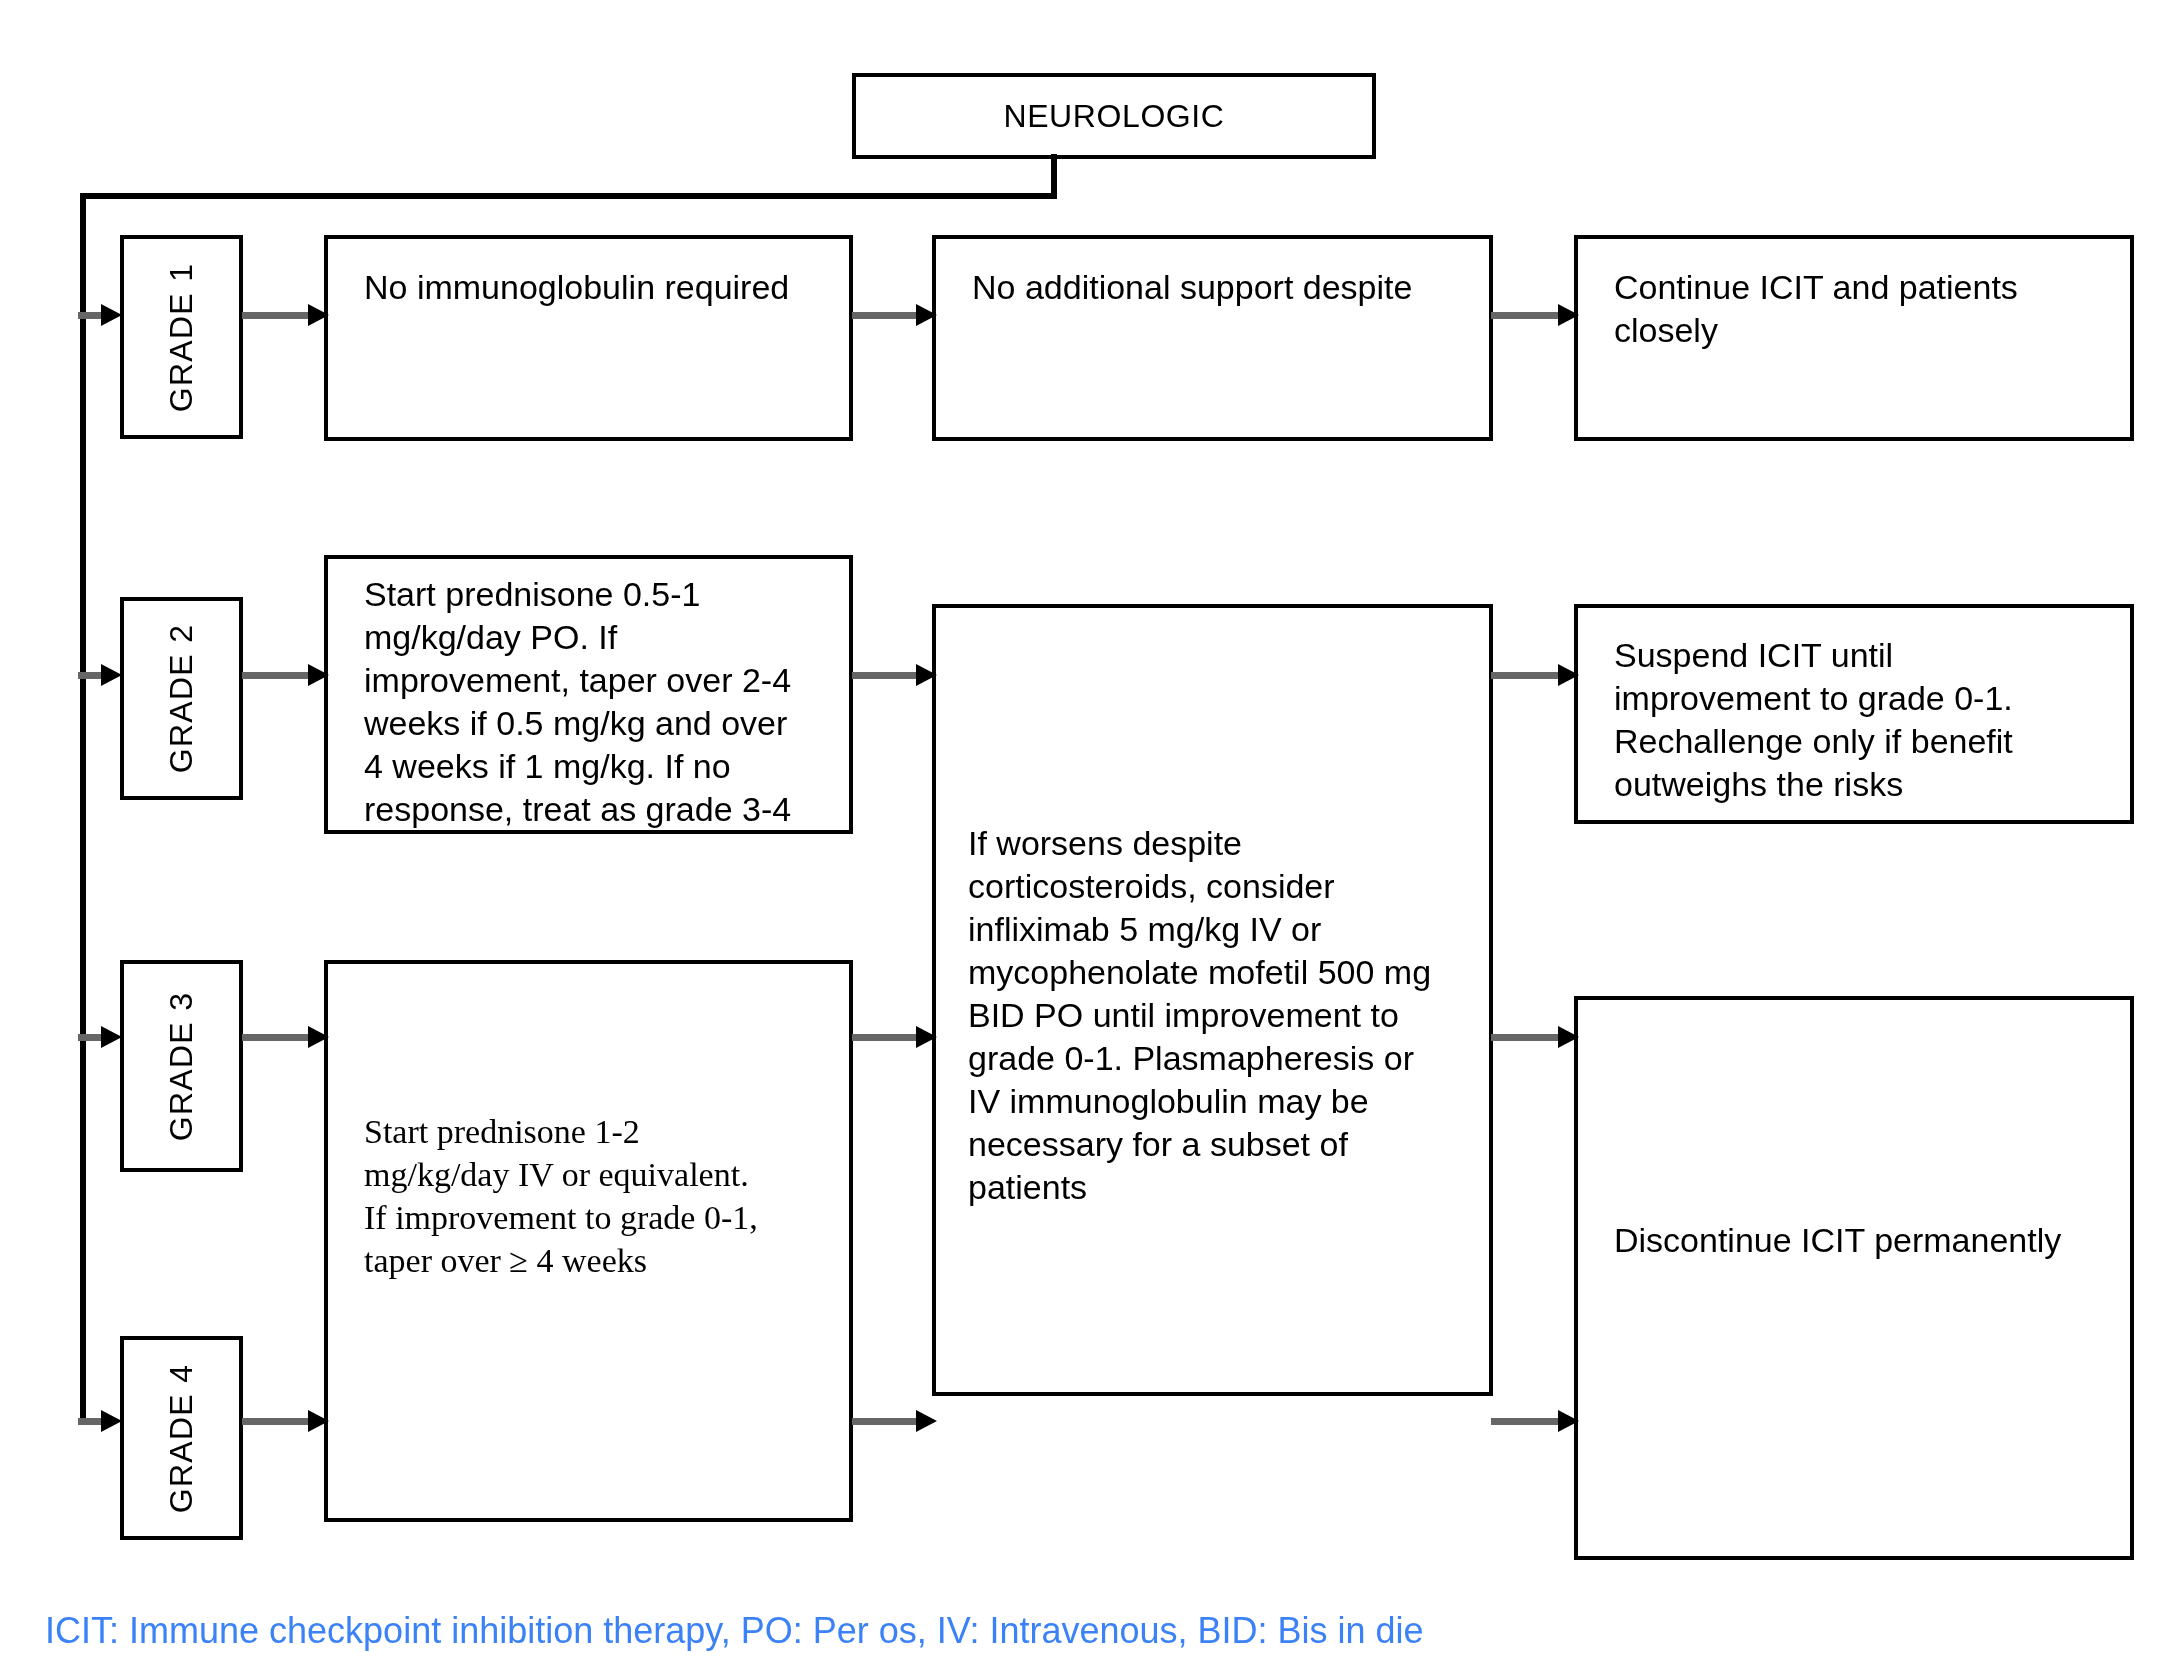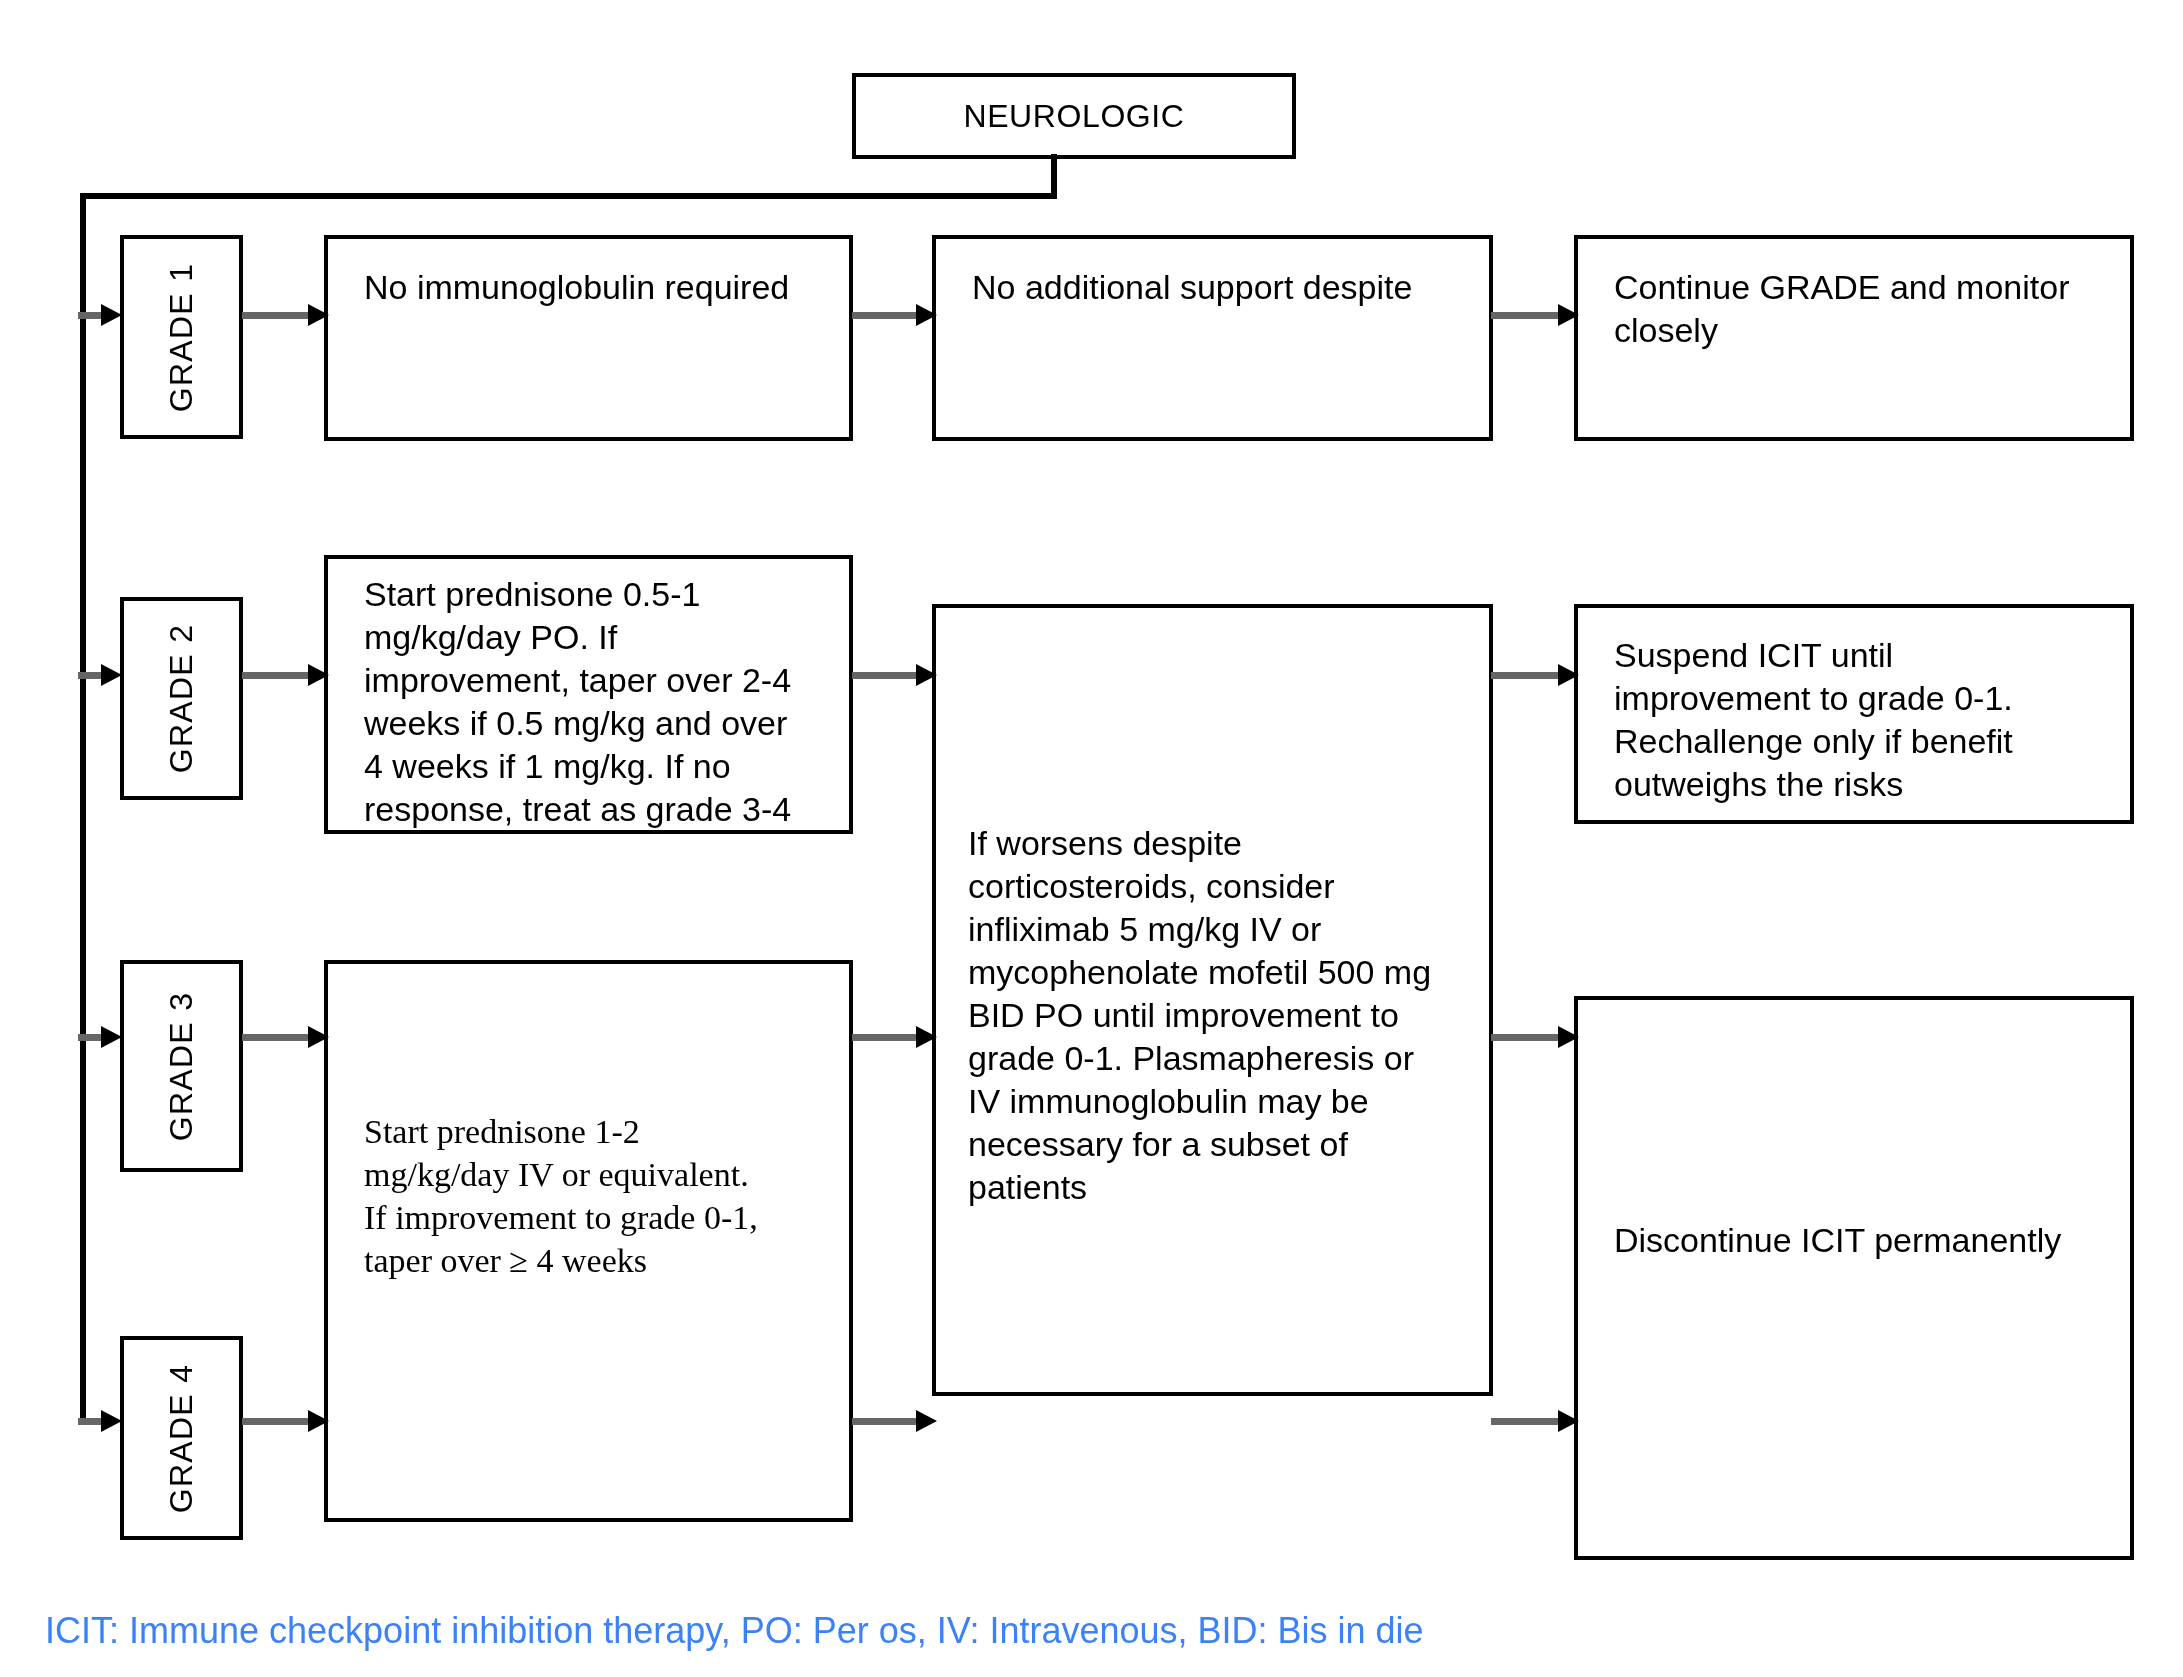--- a/index.html
+++ b/index.html
@@ -55,21 +55,21 @@
   .legend {
     position: absolute; left: 45px; top: 1610px;
     font-size: 36px; white-space: pre; color: #3b82f6;
   }
 </style>
 </head>
 <body>
 
 <div class="canvas">
 
-  <div class="node title-box" style="left:852px; top:73px; width:444px; height:86px;">
+  <div class="node title-box" style="left:852px; top:73px; width:524px; height:86px;">
     <span class="title-text">NEUROLOGIC</span>
   </div>
 
   <div class="line" style="left:1051px; top:154px; width:5.8px; height:44px;"></div>
   <div class="line" style="left:80px; top:193px; width:977px; height:5.8px;"></div>
   <div class="line" style="left:80px; top:193px; width:5.8px; height:1232px;"></div>
 
   <div class="node grade-box" style="left:120px; top:235px; width:123px; height:204px;">
     <span class="grade-label">GRADE 1</span>
   </div>
@@ -110,21 +110,21 @@
 infliximab 5 mg/kg IV or
 mycophenolate mofetil 500 mg
 BID PO until improvement to
 grade 0-1. Plasmapheresis or
 IV immunoglobulin may be
 necessary for a subset of
 patients</span>
   </div>
 
   <div class="node" style="left:1574px; top:235px; width:560px; height:206px; padding:27px 6.5px 0 36px;">
-    <span class="btext">Continue GRADE and monitor
+    <span class="btext">Continue ICIT and patients
 closely</span>
   </div>
   <div class="node" style="left:1574px; top:604px; width:560px; height:220px; padding:26px 6.5px 0 36px;">
     <span class="btext">Suspend ICIT until
 improvement to grade 0-1.
 Rechallenge only if benefit
 outweighs the risks</span>
   </div>
   <div class="node" style="left:1574px; top:996px; width:560px; height:564px; padding:219px 6.5px 0 36px;">
     <span class="btext">Discontinue ICIT permanently</span>

